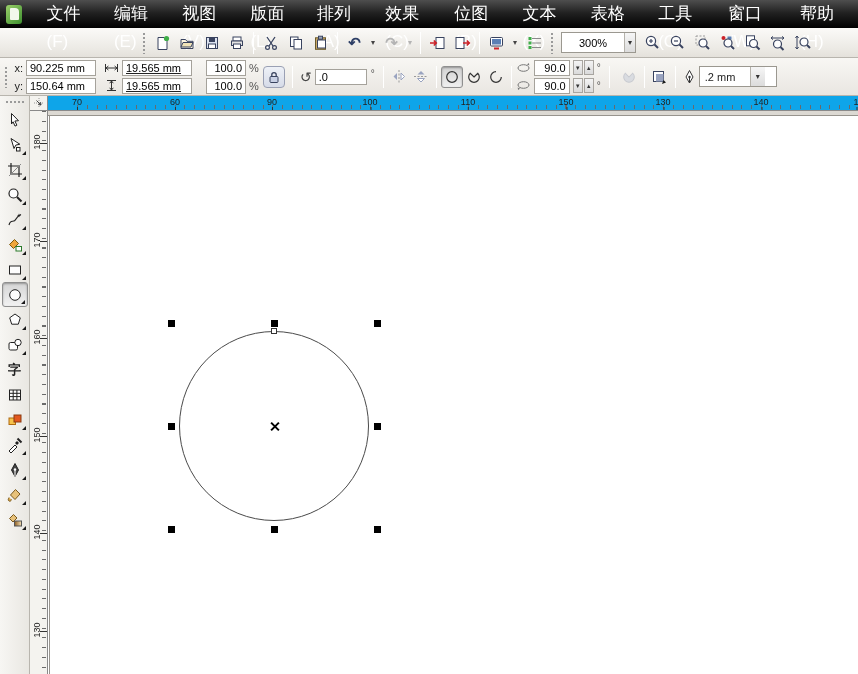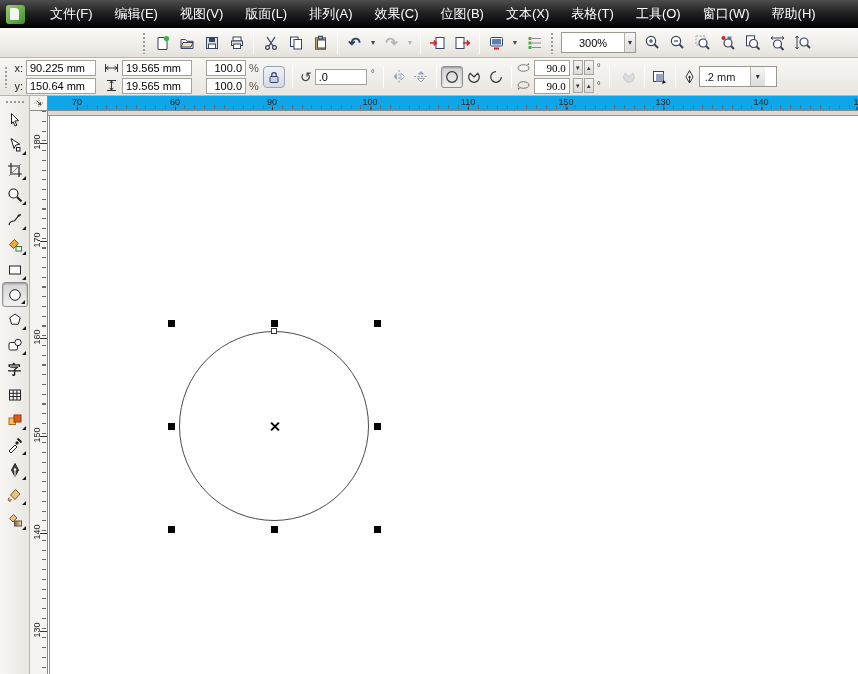--- a/index.html
+++ b/index.html
@@ -3,21 +3,21 @@
 <meta charset="utf-8">
 <style>
   * { margin:0; padding:0; box-sizing:border-box; }
   html,body { background:#d6d3cd; }
   .window { position:relative; width:858px; height:674px; overflow:hidden;
             font-family:"Liberation Sans",sans-serif; background:#e9e6e1; }
 
   
   .menubar { height:28px; display:flex; align-items:center;
              background:linear-gradient(#4e4e4e 0%,#222 45%,#000 100%);
-             color:#fff; font-size:13px; }
+             color:#fff; font-size:17px; }
   .app-icon { width:19px; height:19px; margin:0 14px 0 6px; border-radius:3px;
               background:linear-gradient(135deg,#9bd06a,#3d8f2f);
               position:relative; }
   .app-icon::after { content:""; position:absolute; left:4px; top:3px; width:9px; height:12px;
                      background:#f2f8ec; border-radius:1px 4px 1px 1px; }
   .menu-item { padding:0 11px; height:28px; line-height:28px; cursor:default; }
 
   
   .toolbar { height:30px; display:flex; align-items:center;
              background:linear-gradient(#fbfaf8,#eceae5 70%,#e4e1db);
@@ -40,21 +40,21 @@
   .combo .combo-btn { width:15px; height:100%; display:flex; align-items:center; justify-content:center;
                       background:linear-gradient(#f6f6f6,#dcdcdc); border-left:1px solid #b5b2ab; font-size:8px; color:#333; }
 
   
   .stack { display:flex; flex-direction:column; justify-content:center; gap:2px; }
   .row { display:flex; align-items:center; gap:3px; height:16px; }
   .lbl { width:10px; text-align:right; }
   .field { height:16px; border:1px solid #a5a29b; background:#fff; font-size:11px;
            font-family:"Liberation Sans",sans-serif; padding:0 3px; }
   .f-xy { width:70px; } .f-wh { width:70px; } .f-sc { width:40px; text-align:right; }
-  .f-rot { width:52px; } .f-ang { width:36px; text-align:right;font-family:Liberation Serif, serif; }
+  .f-rot { width:52px; } .f-ang { width:36px; text-align:right; }
   .pct { width:10px; color:#555; }
   .deg { color:#555; font-size:10px; }
   .mini-btn { width:22px; height:22px; display:flex; align-items:center; justify-content:center; border-radius:3px; }
   .mini-btn.selected { border:1px solid #8f8f8f;
                        background:linear-gradient(#d2d2d2,#f0f0f0);
                        box-shadow:inset 0 1px 2px rgba(0,0,0,.3); }
   .mini-btn.disabled { opacity:.4; }
   .lock-btn { width:22px; height:22px; border:1px solid #9aa0b4; border-radius:4px;
               background:linear-gradient(#eef1f7,#d6dbe8); display:flex; align-items:center; justify-content:center; }
   .spin-pair { display:flex; gap:1px; }
@@ -289,21 +289,21 @@
     <div class="stack" style="margin-left:2px;">
       <div class="row">
         <span class="lbl">x:</span>
         <input class="field f-xy" value="90.225 mm" style="">
       </div>
       <div class="row">
         <span class="lbl">y:</span>
         <input class="field f-xy" value="150.64 mm" style="">
       </div>
     </div>
-    <div class="stack" style="margin-left:8px;">
+    <div class="stack" style="margin-left:8px;text-decoration:underline;">
       <div class="row">
         <span>
             <svg width="15" height="12">
               <path d="M1.5 2v8M13.5 2v8" stroke="#333"></path>
               <path d="M2 6h11M2 6l2.4-2M2 6l2.4 2M13 6l-2.4-2M13 6l-2.4 2" stroke="#333" fill="none"></path>
             </svg>
           </span>
         <input class="field f-wh" value="19.565 mm" style="">
       </div>
       <div class="row">

